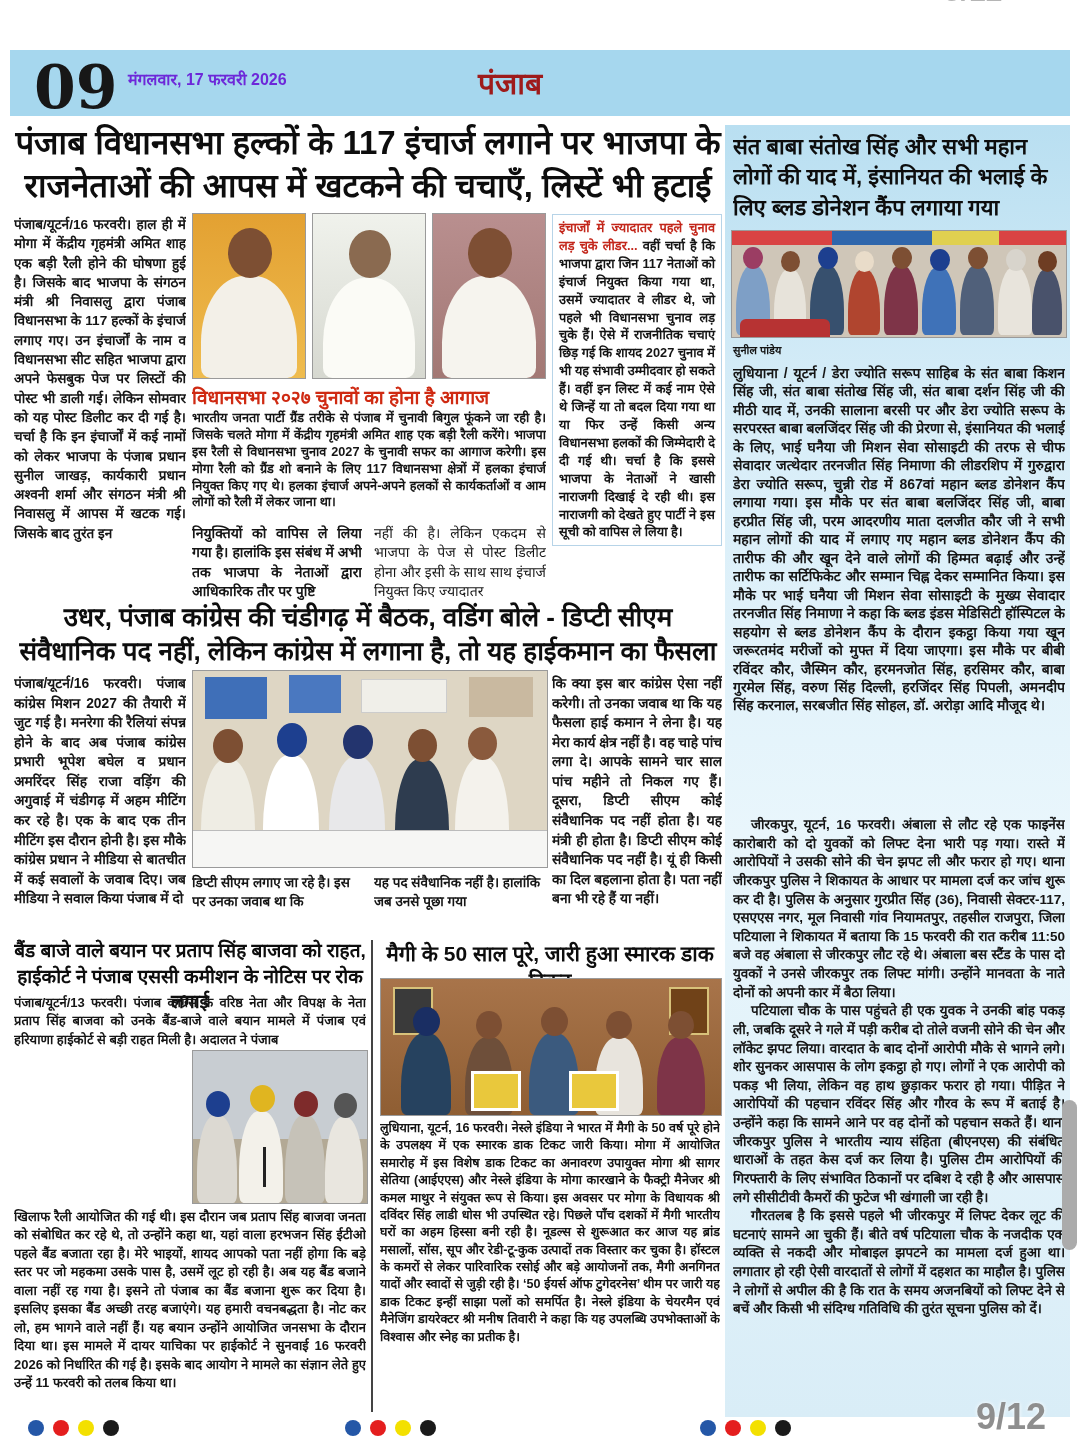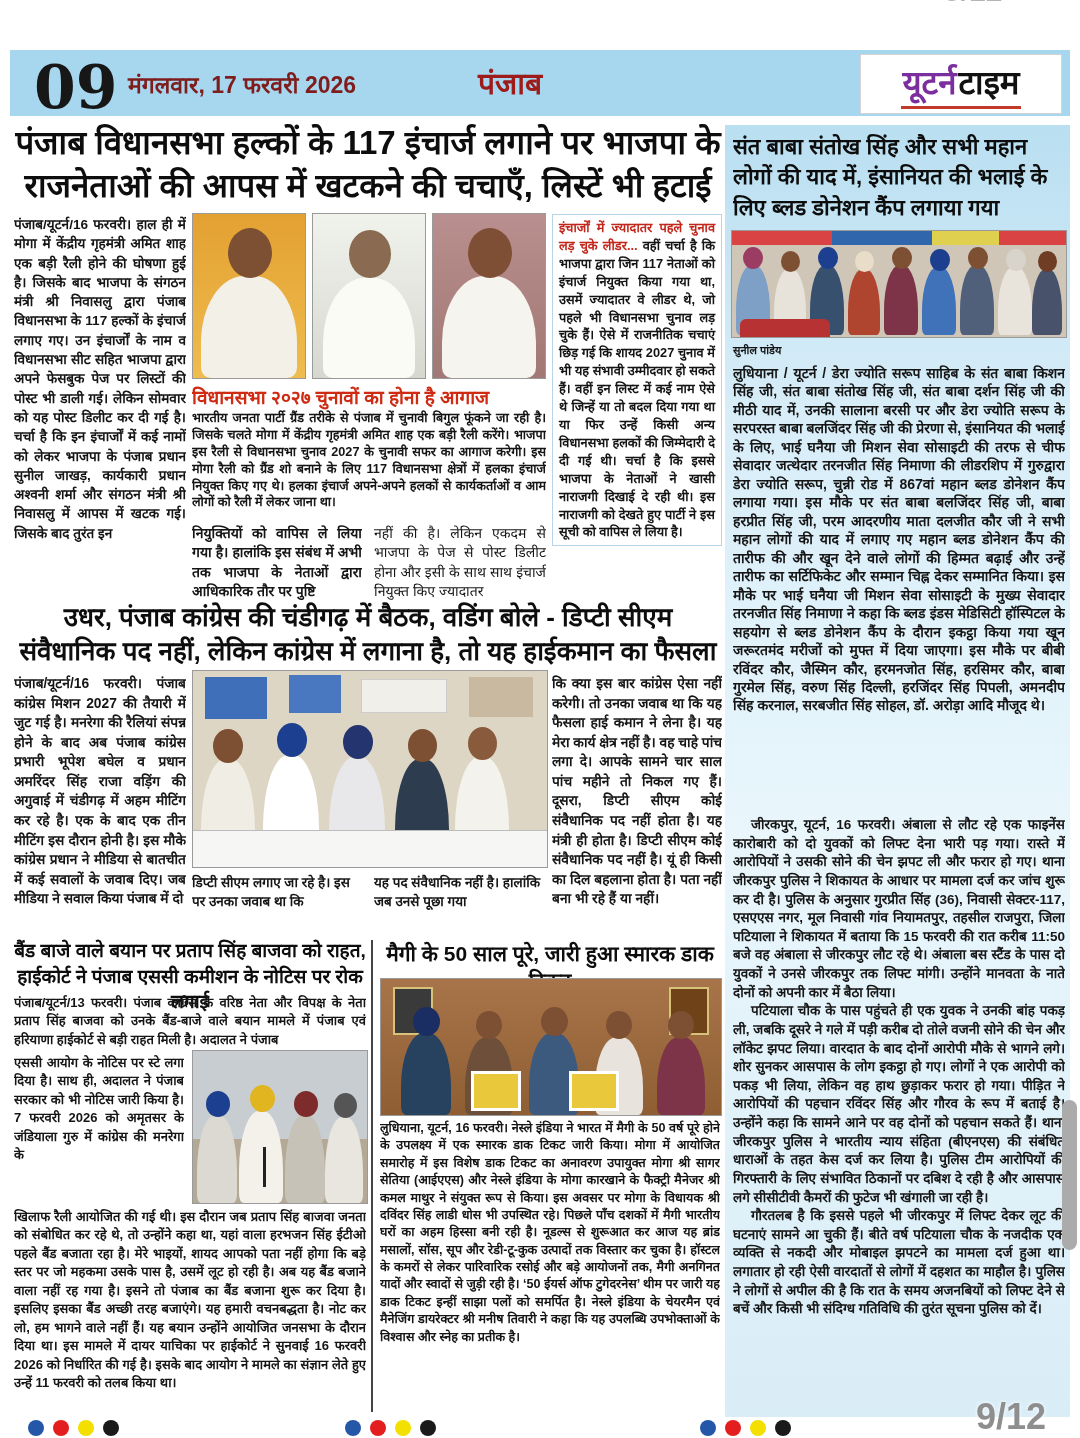--- a/index.html
+++ b/index.html
@@ -1,21 +1,21 @@
 <!DOCTYPE html>
 <html><head>
 <meta charset="utf-8">
 <style>
   html,body{margin:0;padding:0;background:#e9e9e9;}
   .page{position:relative;width:1080px;height:1438px;background:#ffffff;margin:0 auto;
         font-family:"Liberation Sans",sans-serif;color:#141414;overflow:hidden;}
   
   .band{position:absolute;left:10px;top:50px;width:1060px;height:66px;background:#a6d7ee;}
   .pnum{position:absolute;left:24px;top:2px;font-family:"DejaVu Serif",serif;font-size:60px;font-weight:800;color:#171717;}
-  .hdate{position:absolute;left:118px;top:18px;font-size:23px;font-weight:700;color:#7f1d1d;}
+  .hdate{position:absolute;left:118px;top:18px;font-size:16px;font-weight:700;color:#6d28d9;}
   .hsection{position:absolute;left:468px;top:12px;font-size:30px;font-weight:800;color:#9e1b1b;}
   .logo{position:absolute;right:8px;top:4px;width:200px;height:58px;background:#ffffff;border:1px solid #d3d3d3;
         display:flex;flex-direction:column;align-items:center;justify-content:center;}
   .logo .row{display:flex;align-items:baseline;gap:2px;}
   .lp{font-size:33px;font-weight:800;color:#7b2f9e;}
   .lb{font-size:33px;font-weight:800;color:#111;}
   .tagbar{width:120px;height:3px;background:#c23a2a;margin-top:2px;}
   
   .t{position:absolute;text-align:justify;font-weight:600;line-height:1.42;overflow:hidden;color:#151515;}
   .hl{position:absolute;font-weight:800;color:#0d0d0d;overflow:hidden;}
@@ -83,27 +83,20 @@
 <div class="page">
 
   <div class="pgind-top">
     <span>9/12</span>
   </div>
 
   <div class="band">
     <div class="pnum">09</div>
     <div class="hdate">मंगलवार, 17 फरवरी 2026</div>
     <div class="hsection">पंजाब</div>
-    <div class="logo">
-      <div class="row">
-        <span class="lp">यूटर्न</span>
-        <span class="lb">टाइम</span>
-      </div>
-      <div class="tagbar"></div>
-    </div>
   </div>
 
   <div class="hl lead-hl">पंजाब विधानसभा हल्कों के 117 इंचार्ज लगाने पर भाजपा के राजनेताओं की आपस में खटकने की चचाएँ, लिस्टें भी हटाई</div>
   <div class="t lead-c1">पंजाब/यूटर्न/16 फरवरी। हाल ही में मोगा में केंद्रीय गृहमंत्री अमित शाह एक बड़ी रैली होने की घोषणा हुई है। जिसके बाद भाजपा के संगठन मंत्री श्री निवासलु द्वारा पंजाब विधानसभा के 117 हल्कों के इंचार्ज लगाए गए। उन इंचार्जों के नाम व विधानसभा सीट सहित भाजपा द्वारा अपने फेसबुक पेज पर लिस्टों की पोस्ट भी डाली गई। लेकिन सोमवार को यह पोस्ट डिलीट कर दी गई है। चर्चा है कि इन इंचार्जों में कई नामों को लेकर भाजपा के पंजाब प्रधान सुनील जाखड़, कार्यकारी प्रधान अश्वनी शर्मा और संगठन मंत्री श्री निवासलु में आपस में खटक गई। जिसके बाद तुरंत इन</div>
 
   <div class="lead-photos">
     <div class="photo ph1">
       <div class="torso" style="left:8px;top:62px;width:96px;height:102px;"></div>
       <div class="head" style="left:35px;top:14px;width:44px;height:50px;"></div>
     </div>
@@ -147,21 +140,20 @@
     <div class="head" style="left:275px;top:56px;width:29px;height:33px;background:#8a5a3d;"></div>
     <div class="blk" style="left:0;bottom:0;width:354px;height:36px;background:#f6f6f4;border-top:1px solid #bbb;"></div>
   </div>
 
   <div class="t cong-c3">कि क्या इस बार कांग्रेस ऐसा नहीं करेगी। तो उनका जवाब था कि यह फैसला हाई कमान ने लेना है। यह मेरा कार्य क्षेत्र नहीं है। वह चाहे पांच लगा दे। आपके सामने चार साल पांच महीने तो निकल गए हैं। दूसरा, डिप्टी सीएम कोई संवैधानिक पद नहीं होता है। यह मंत्री ही होता है। डिप्टी सीएम कोई संवैधानिक पद नहीं है। यूं ही किसी का दिल बहलाना होता है। पता नहीं बना भी रहे हैं या नहीं।</div>
   <div class="t cap1">डिप्टी सीएम लगाए जा रहे है। इस पर उनका जवाब था कि</div>
   <div class="t cap2">यह पद संवैधानिक नहीं है। हालांकि जब उनसे पूछा गया</div>
 
   <div class="hl baj-hl">बैंड बाजे वाले बयान पर प्रताप सिंह बाजवा को राहत, हाईकोर्ट ने पंजाब एससी कमीशन के नोटिस पर रोक लगाई</div>
   <div class="t baj-intro">पंजाब/यूटर्न/13 फरवरी। पंजाब कांग्रेस के वरिष्ठ नेता और विपक्ष के नेता प्रताप सिंह बाजवा को उनके बैंड-बाजे वाले बयान मामले में पंजाब एवं हरियाणा हाईकोर्ट से बड़ी राहत मिली है। अदालत ने पंजाब</div>
-  <div class="t baj-beside">एससी आयोग के नोटिस पर स्टे लगा दिया है। साथ ही, अदालत ने पंजाब सरकार को भी नोटिस जारी किया है। 7 फरवरी 2026 को अमृतसर के जंडियाला गुरु में कांग्रेस की मनरेगा के</div>
 
   <div class="photo abs baj-photo">
     <div class="torso" style="left:4px;top:64px;width:40px;height:88px;background:#dcd9d2;"></div>
     <div class="head" style="left:13px;top:40px;width:24px;height:26px;background:#1d3f8f;"></div>
     <div class="torso" style="left:46px;top:60px;width:44px;height:92px;background:#f3f1ea;"></div>
     <div class="head" style="left:57px;top:34px;width:25px;height:27px;background:#e0b520;"></div>
     <div class="torso" style="left:92px;top:64px;width:40px;height:88px;background:#c6c2b8;"></div>
     <div class="head" style="left:101px;top:40px;width:24px;height:26px;background:#7e2b2b;"></div>
     <div class="torso" style="left:132px;top:66px;width:38px;height:86px;background:#e9e6df;"></div>
     <div class="head" style="left:141px;top:42px;width:23px;height:25px;background:#555;"></div>

